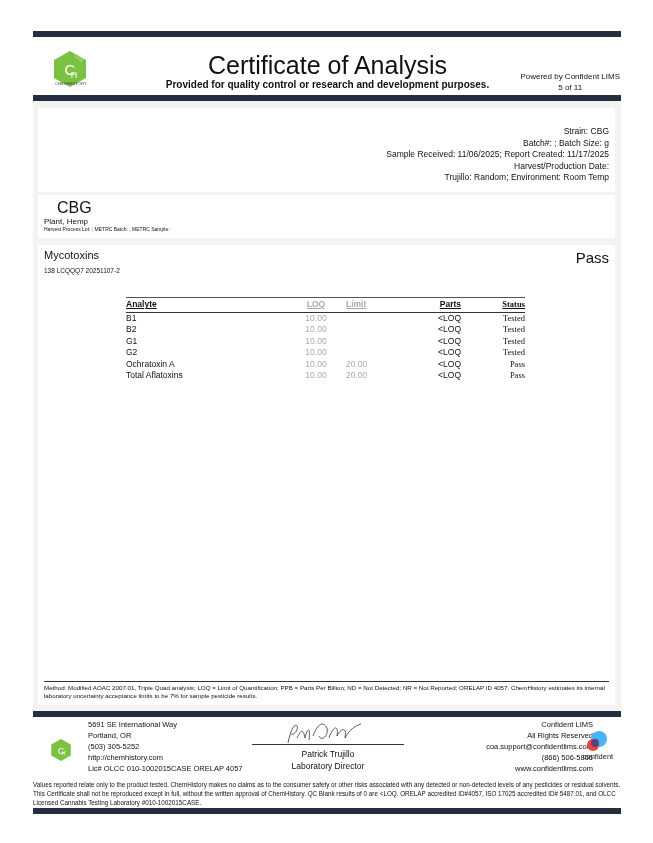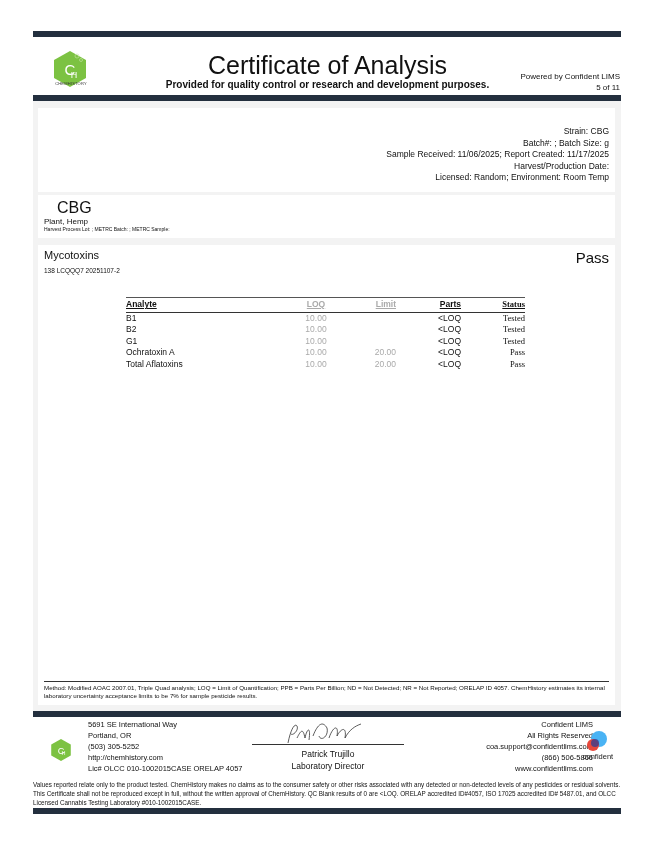--- a/index.html
+++ b/index.html
@@ -9,21 +9,21 @@
   .bar.mid { top:95px; height:6px; }
   .bar.foot1 { top:711px; height:6px; }
   .bar.foot2 { top:808px; height:6px; }
   .page-bg { position:absolute; left:33px; top:101px; width:588px; height:610px; background:#f3f3f3; }
 
   .logo { position:absolute; left:52px; top:50px; width:36px; height:38px; }
   .logo-text { position:absolute; left:50px; top:81px; width:42px; font-size:4px; text-align:center; color:#333; letter-spacing:0.2px; }
 
   .title { position:absolute; left:140px; top:51px; width:375px; text-align:center; font-size:25px; color:#111; }
   .subtitle { position:absolute; left:140px; top:79px; width:375px; text-align:center; font-size:10px; font-weight:bold; color:#111; }
-  .powered { position:absolute; right:33px; top:71px; text-align:right; font-size:8px; line-height:11px; color:#111; }
+  .powered { position:absolute; right:33px; top:71px; text-align:center; font-size:8px; line-height:11px; color:#111; }
 
   .card { position:absolute; left:38px; width:577px; background:#fff; }
   .card.info { top:108px; height:84px; }
   .card.sample { top:195px; height:43px; }
   .card.test { top:245px; height:460px; }
 
   .info-lines { position:absolute; right:6px; top:18px; text-align:right; font-size:8.5px; line-height:11.5px; color:#111; }
 
   .sample-name { position:absolute; left:6px; top:4px; font-size:16px;margin-left:13px; }
   .sample-type { position:absolute; left:6px; top:22px; font-size:8px; }
@@ -31,21 +31,21 @@
 
   .test-name { position:absolute; left:6px; top:4px; font-size:11px; }
   .test-id { position:absolute; left:6px; top:22px; font-size:6.5px; }
   .test-result { position:absolute; right:6px; top:4px; font-size:15px; }
 
   table.results { position:absolute; left:88px; top:52px; width:399px; border-collapse:collapse; font-size:8.5px; }
   table.results thead tr.hdr th { border-top:1.5px solid #555; border-bottom:1px solid #333; font-weight:bold; padding:1px 0; text-decoration:underline; }
   table.results th, table.results td { padding:0 0; line-height:11.5px;margin-left:28px; }
   .c-analyte { text-align:left; width:160px; }
   .c-loq { text-align:center; width:60px; color:#aaa; }
-  .c-limit { text-align:right; width:50px; color:#aaa; }
+  .c-limit { text-align:left; width:50px; color:#aaa; }
   .c-result { text-align:right; width:65px; }
   .c-status { text-align:right; width:64px;font-family:Liberation Serif, serif; }
   th.c-loq, th.c-limit { color:#aaa; font-weight:normal; }
   td.unit-dark { font-weight:bold; color:#111; }
 
   .method-rule { position:absolute; left:6px; top:436px; width:565px; height:1px; background:#333; }
   .method { position:absolute; left:6px; top:439px; width:565px; font-size:6.2px; line-height:7.5px; color:#111; }
 
   .f-logo { position:absolute; left:50px; top:738px; width:22px; height:24px; }
   .f-addr { position:absolute; left:88px; top:719px; font-size:7.5px; line-height:11px; color:#111; }
@@ -80,21 +80,21 @@
 
 <div class="bar mid"></div>
 <div class="page-bg"></div>
 
 <div class="card info">
   <div class="info-lines">
     <div>Strain: CBG</div>
     <div>Batch#: ; Batch Size:  g</div>
     <div>Sample Received: 11/06/2025; Report Created: 11/17/2025</div>
     <div>Harvest/Production Date:</div>
-    <div>Licensed: Random; Environment: Room Temp</div>
+    <div>Trujillo: Random; Environment: Room Temp</div>
   </div>
 </div>
 
 <div class="card sample">
   <div class="sample-name">CBG</div>
   <div class="sample-type">Plant, Hemp</div>
   <div class="sample-lot">Harvest Process Lot: ; METRC Batch: ; METRC Sample:</div>
 </div>
 
 <div class="card test">
@@ -128,20 +128,27 @@
         <td class="c-status">Tested</td>
       </tr>
       <tr>
         <td class="c-analyte">G1</td>
         <td class="c-loq">10.00</td>
         <td class="c-limit"></td>
         <td class="c-result">&lt;LOQ</td>
         <td class="c-status">Tested</td>
       </tr>
       <tr>
+        <td class="c-analyte">G2</td>
+        <td class="c-loq">10.00</td>
+        <td class="c-limit"></td>
+        <td class="c-result">&lt;LOQ</td>
+        <td class="c-status">Tested</td>
+      </tr>
+      <tr>
         <td class="c-analyte">Ochratoxin A</td>
         <td class="c-loq">10.00</td>
         <td class="c-limit">20.00</td>
         <td class="c-result">&lt;LOQ</td>
         <td class="c-status">Pass</td>
       </tr>
       <tr>
         <td class="c-analyte">Total Aflatoxins</td>
         <td class="c-loq">10.00</td>
         <td class="c-limit">20.00</td>

